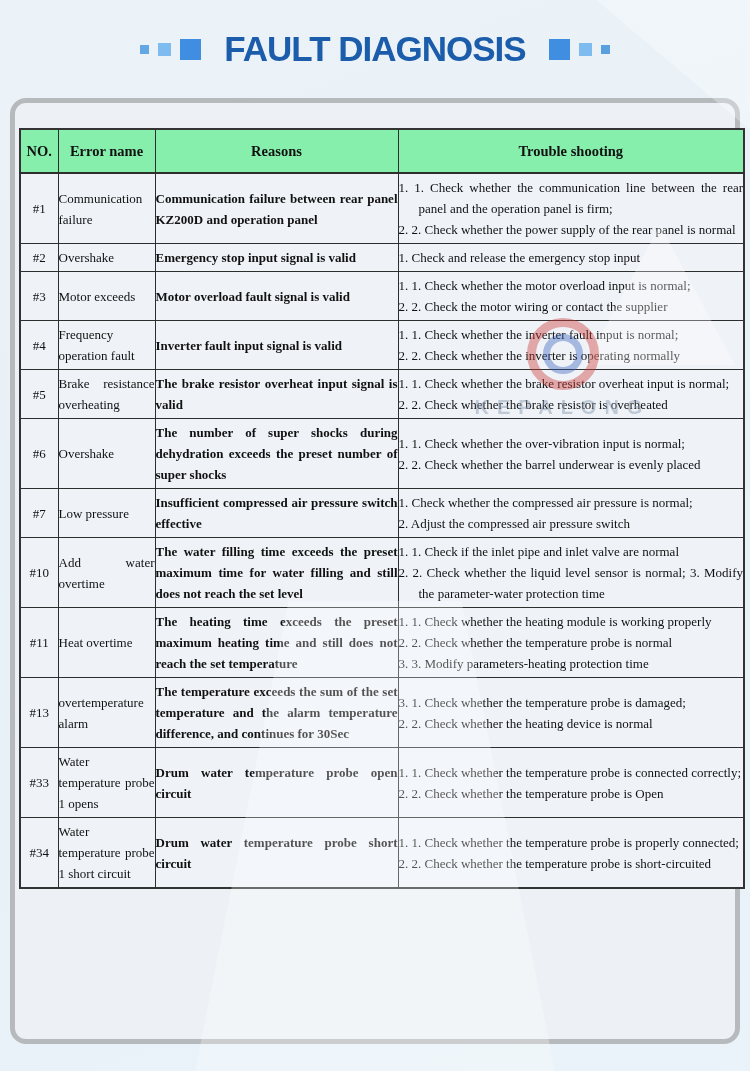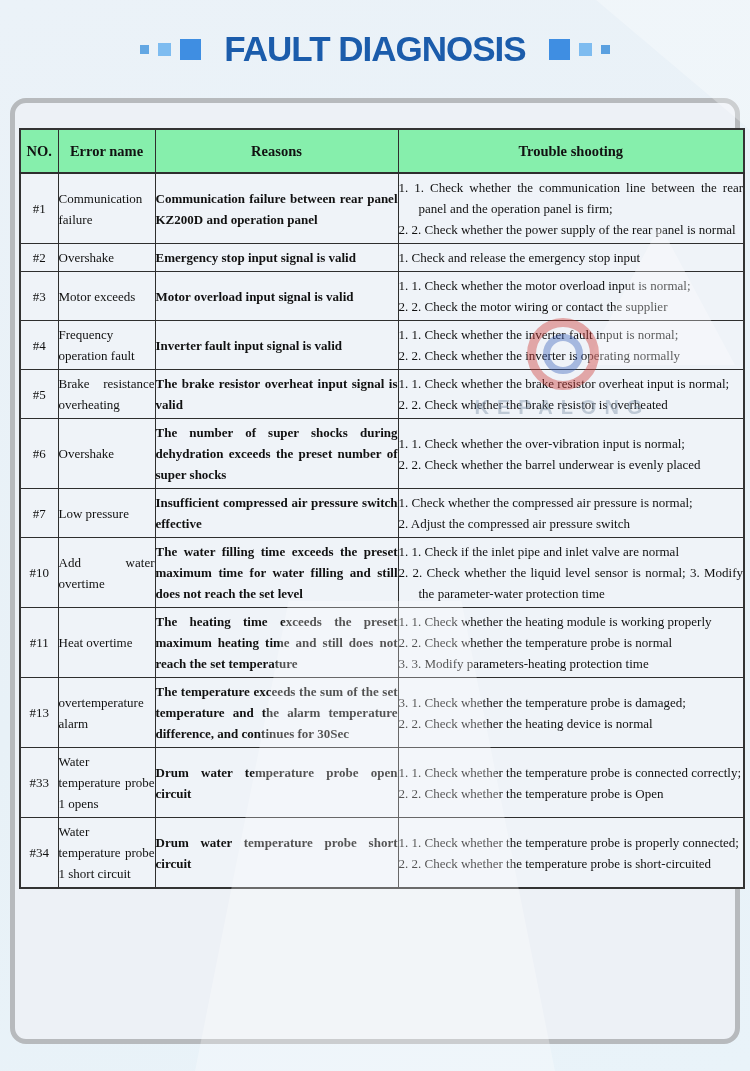--- a/index.html
+++ b/index.html
@@ -183,21 +183,21 @@
           <td class="c-no">#2</td>
           <td class="c-err">Overshake</td>
           <td class="c-rea">Emergency stop input signal is valid</td>
           <td class="c-ts">
             <div class="ts-line">1. Check and release the emergency stop input</div>
           </td>
         </tr>
         <tr>
           <td class="c-no">#3</td>
           <td class="c-err">Motor exceeds</td>
-          <td class="c-rea">Motor overload input signal is valid</td>
+          <td class="c-rea">Motor overload fault signal is valid</td>
           <td class="c-ts">
             <div class="ts-line">1. 1. Check whether the motor overload input is normal;</div>
             <div class="ts-line">2. 2. Check the motor wiring or contact the supplier</div>
           </td>
         </tr>
         <tr>
           <td class="c-no">#4</td>
           <td class="c-err">Frequency operation fault</td>
           <td class="c-rea">Inverter fault input signal is valid</td>
           <td class="c-ts">

